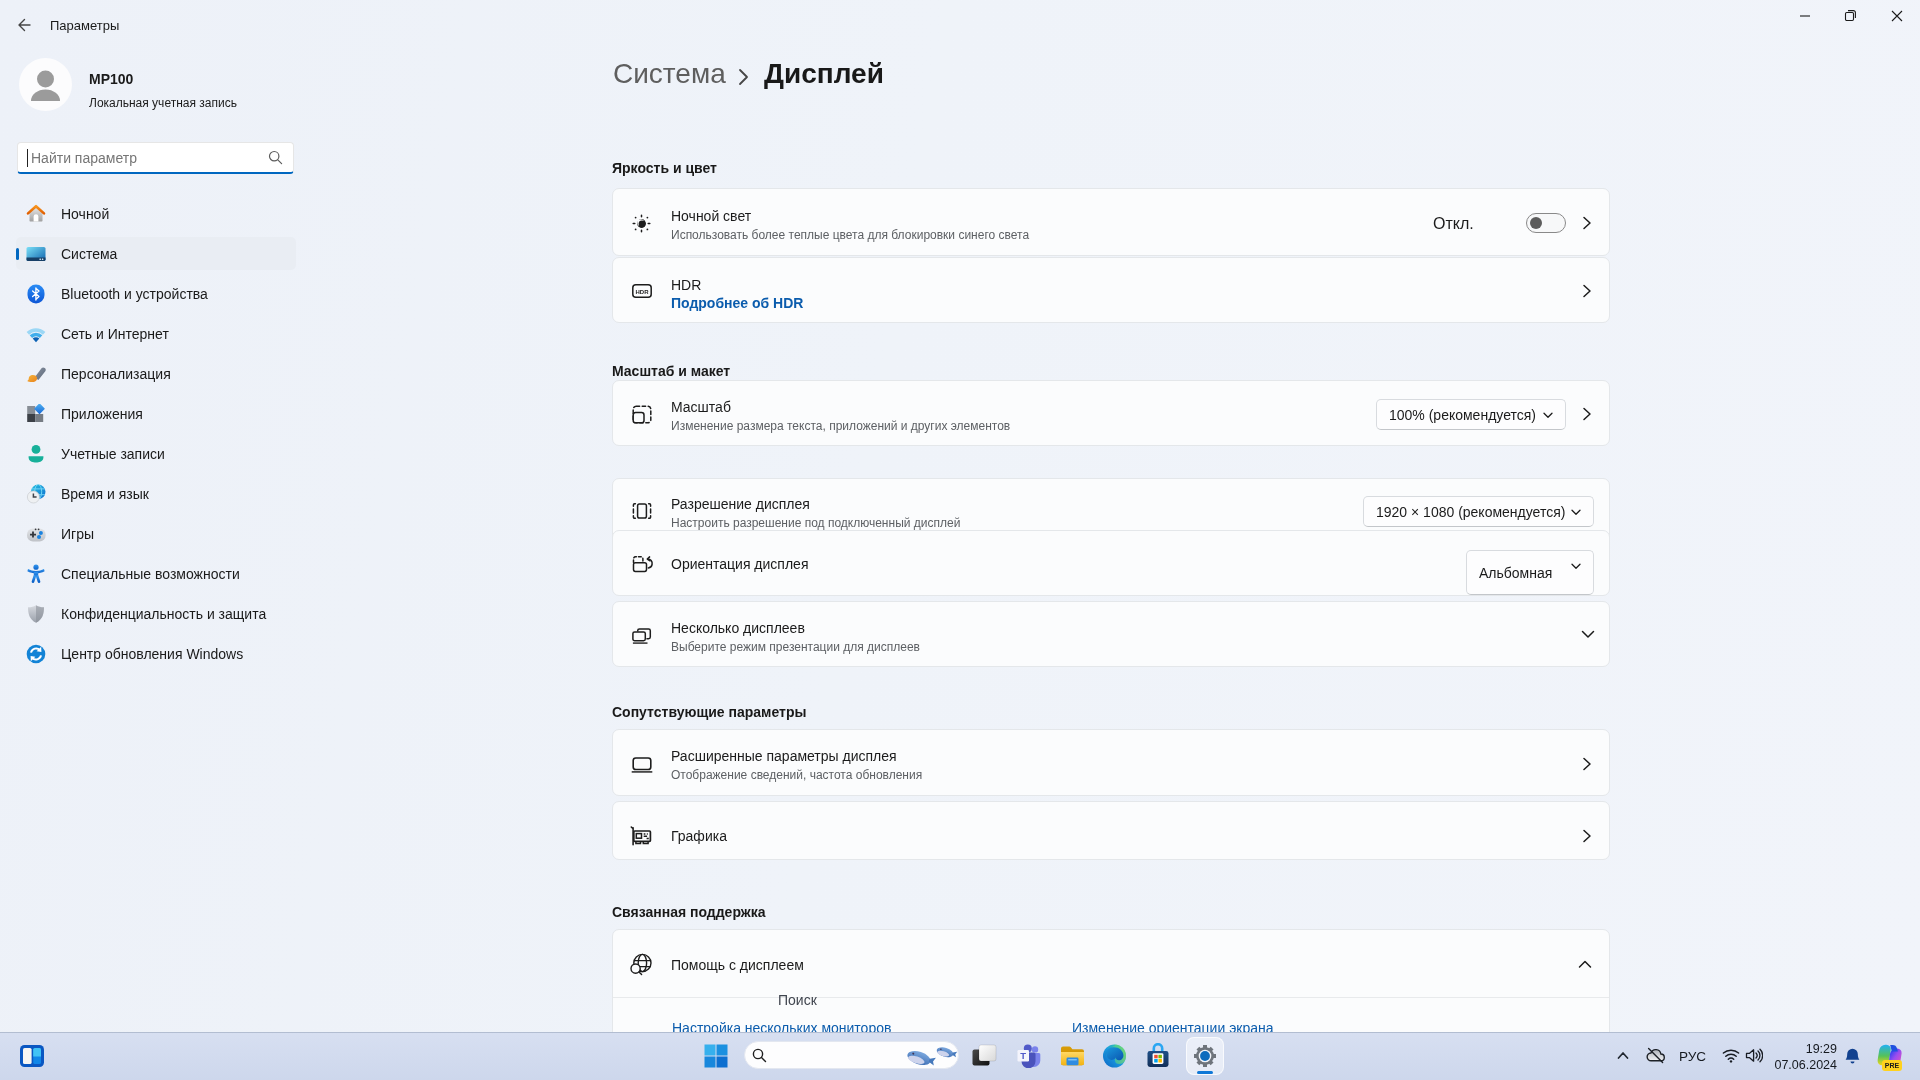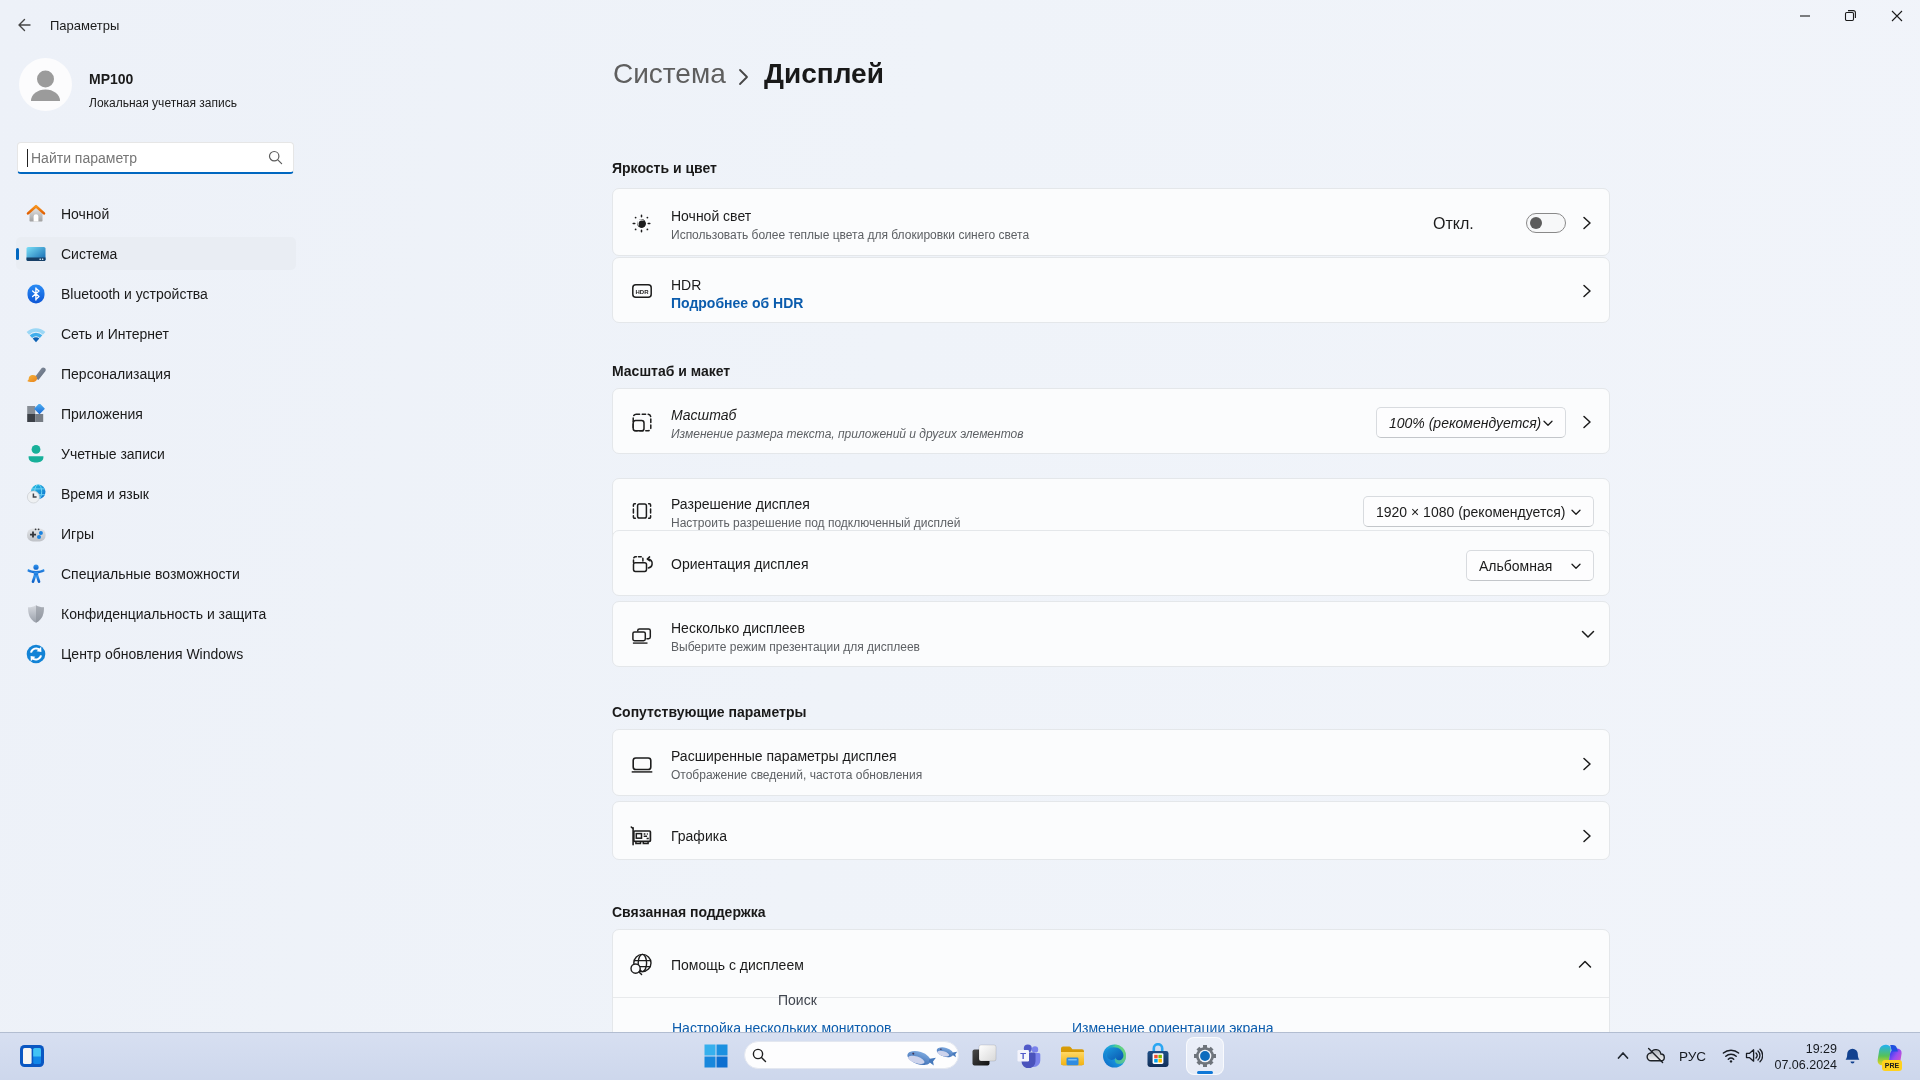--- a/index.html
+++ b/index.html
@@ -208,21 +208,21 @@
   </svg>
   <div class="ctitle" style="top:19px;">HDR</div>
   <div class="abs" style="left:58px;top:37px;font-size:14px;font-weight:bold;color:#0b5cad;">Подробнее об HDR</div>
   <svg class="abs" style="left:968px;top:26px" width="12" height="14" viewBox="0 0 12 14">
       <path d="M3 1.5 L9 7 L3 12.5" stroke="#1b1b1b" stroke-width="1.5" fill="none" stroke-linecap="round" stroke-linejoin="round"></path>
     </svg>
 </div>
 
 <div class="sect" style="top:363px;">Масштаб и макет</div>
 
-<div class="card" style="top:388px;height:66px;font-style:italic;">
+<div class="card" style="top:380px;height:66px;">
   <svg class="abs" style="left:19px;top:23px" width="20" height="20" viewBox="0 0 20 20">
     <rect x="1.2" y="2.2" width="17.6" height="16.6" rx="3" fill="none" stroke="#1d1d1d" stroke-width="1.5" stroke-dasharray="3.4 2.6" stroke-linecap="round"></rect>
     <rect x="1.2" y="8.6" width="10.8" height="10.2" rx="2.4" fill="#fbfcfd" stroke="#1d1d1d" stroke-width="1.5"></rect>
   </svg>
   <div class="ctitle" style="top:18px;">Масштаб</div>
   <div class="csub" style="top:38px;">Изменение размера текста, приложений и других элементов</div>
   <div class="drop" style="left:763px;top:18px;width:190px;height:31px;">
     <span style="margin-left:12px;">100% (рекомендуется)</span>
     <svg style="position:absolute;right:12px;top:12px" width="10" height="7" viewBox="0 0 10 7">
         <path d="M1 1.2 L5 5.2 L9 1.2" stroke="#1b1b1b" stroke-width="1.3" fill="none" stroke-linecap="round" stroke-linejoin="round"></path>
@@ -249,21 +249,21 @@
 </div>
 
 <div class="card" style="top:530px;height:66px;">
   <svg class="abs" style="left:19px;top:23px" width="22" height="20" viewBox="0 0 22 20">
     <path d="M1.5 8.6 V4.8 a2 2 0 0 1 2 -2 h5.4 a2 2 0 0 1 2 2 v3.8" fill="none" stroke="#1d1d1d" stroke-width="1.5" stroke-dasharray="2.7 2.1" stroke-linecap="round"></path>
     <rect x="1.5" y="8.8" width="13" height="8.6" rx="1.8" fill="#fbfcfd" stroke="#1d1d1d" stroke-width="1.5"></rect>
     <path d="M15.6 5 C18.6 4.9 20.6 7.4 20.1 10.3 C19.8 12.2 18.3 13.7 16.3 14" fill="none" stroke="#1d1d1d" stroke-width="1.5" stroke-linecap="round"></path>
     <path d="M17.6 2.9 L15.3 5.05 L18 6.8" fill="none" stroke="#1d1d1d" stroke-width="1.5" stroke-linecap="round" stroke-linejoin="round"></path>
   </svg>
   <div class="ctitle" style="top:25px;">Ориентация дисплея</div>
-  <div class="drop" style="left:853px;top:19px;width:128px;height:31px;">
+  <div class="drop" style="left:853px;top:19px;width:128px;height:45px;">
     <span style="margin-left:12px;">Альбомная</span>
     <svg style="position:absolute;right:12px;top:12px" width="10" height="7" viewBox="0 0 10 7">
         <path d="M1 1.2 L5 5.2 L9 1.2" stroke="#1b1b1b" stroke-width="1.3" fill="none" stroke-linecap="round" stroke-linejoin="round"></path>
       </svg>
   </div>
 </div>
 
 <div class="card" style="top:601px;height:66px;">
   <svg class="abs" style="left:19px;top:23px" width="20" height="20" viewBox="0 0 20 20">
     <path d="M7.4 4 h9.2 a1.7 1.7 0 0 1 1.7 1.7 v6.4 a1.7 1.7 0 0 1 -1.7 1.7 h-2.2 M7.4 4 a1.7 1.7 0 0 0 -1.7 1.7 v0.8" fill="none" stroke="#1d1d1d" stroke-width="1.5"></path>

